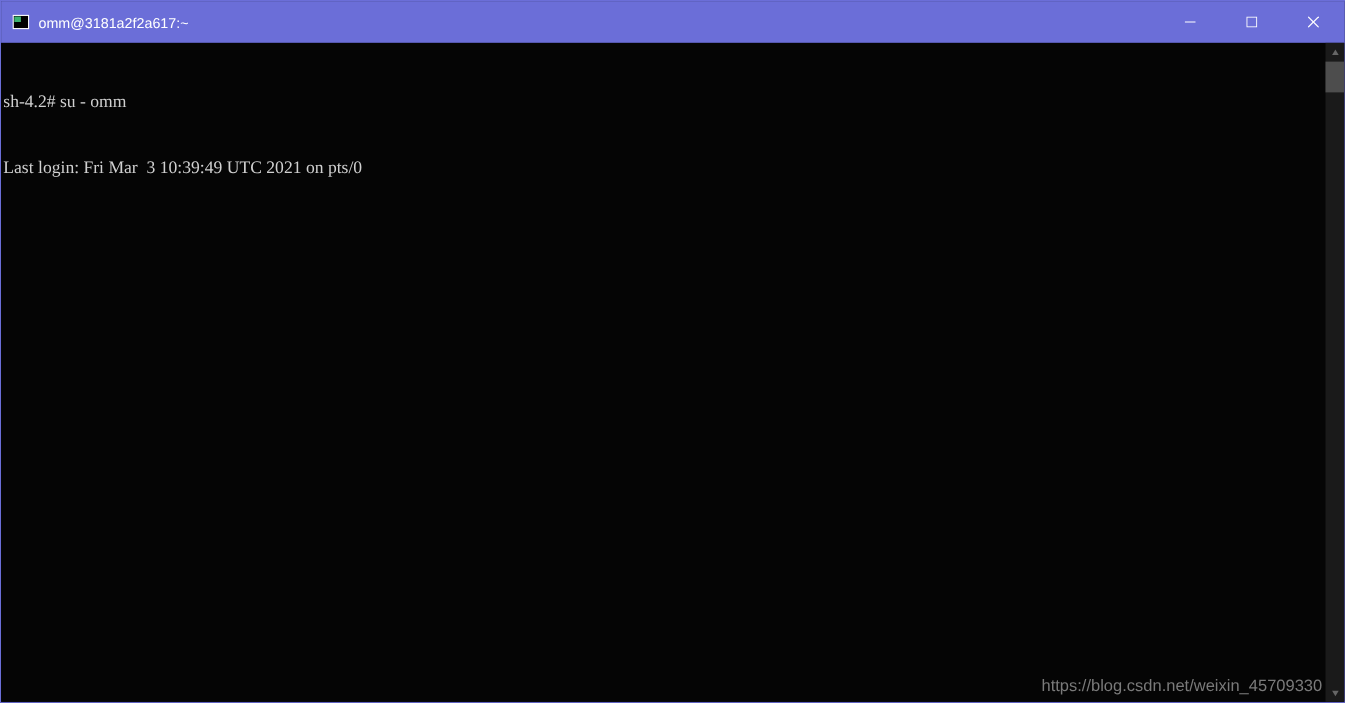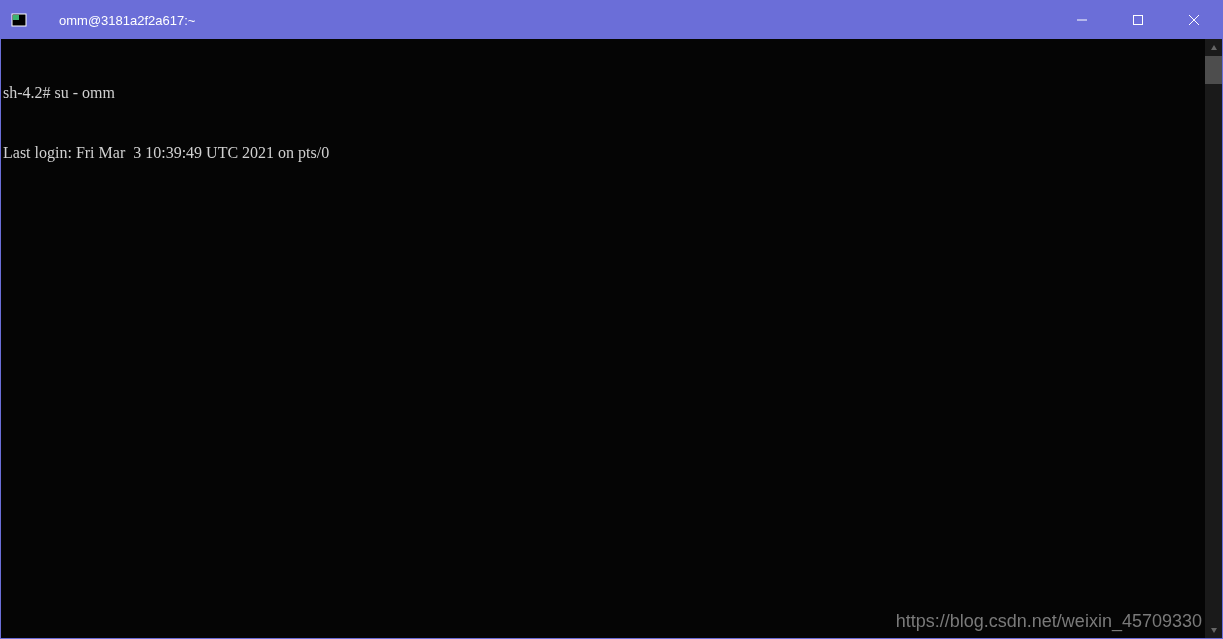--- a/index.html
+++ b/index.html
@@ -37,21 +37,20 @@
       display: flex;
       align-items: center;
       justify-content: center;
     }
     .titlebar-icon svg {
       width: 16px;
       height: 16px;
     }
     .titlebar-title {
       flex: 1;
-      margin-left: 24px;
     }
     .window-controls {
       display: flex;
       height: 100%;
     }
     .win-btn {
       width: 56px;
       height: 100%;
       display: flex;
       align-items: center;
@@ -126,21 +125,21 @@
       width: 17px;
       height: 28px;
       background: #4d4d4d;
       cursor: pointer;
     }
     .watermark {
       position: absolute;
       bottom: 6px;
       right: 20px;
       color: #7a7a7a;
-      font-size: 18px;
+      font-size: 15px;
       font-family: Arial, sans-serif;
       pointer-events: none;
     }
   </style>
 </head>
 <body>
 
 <div class="window">
   <div class="titlebar">
     <span class="titlebar-icon">

